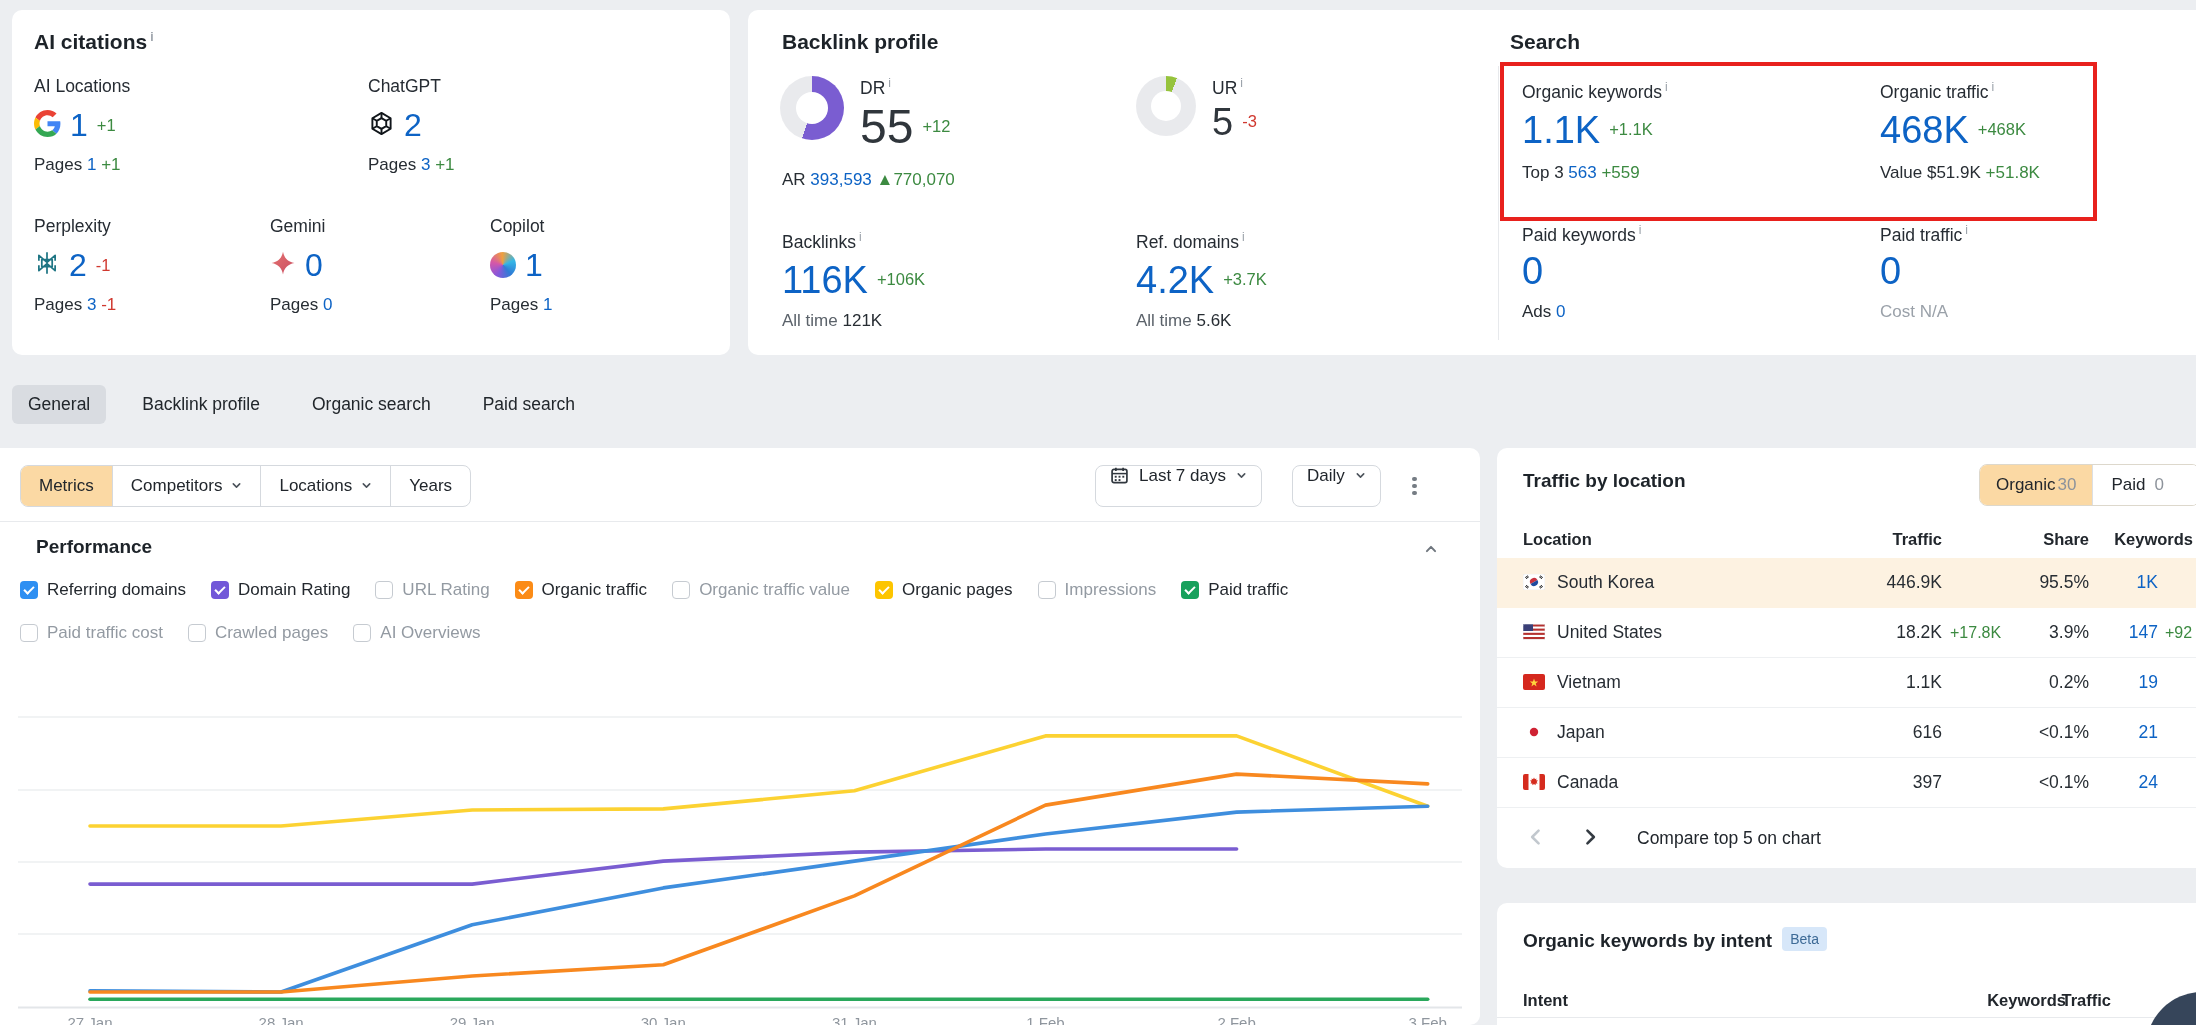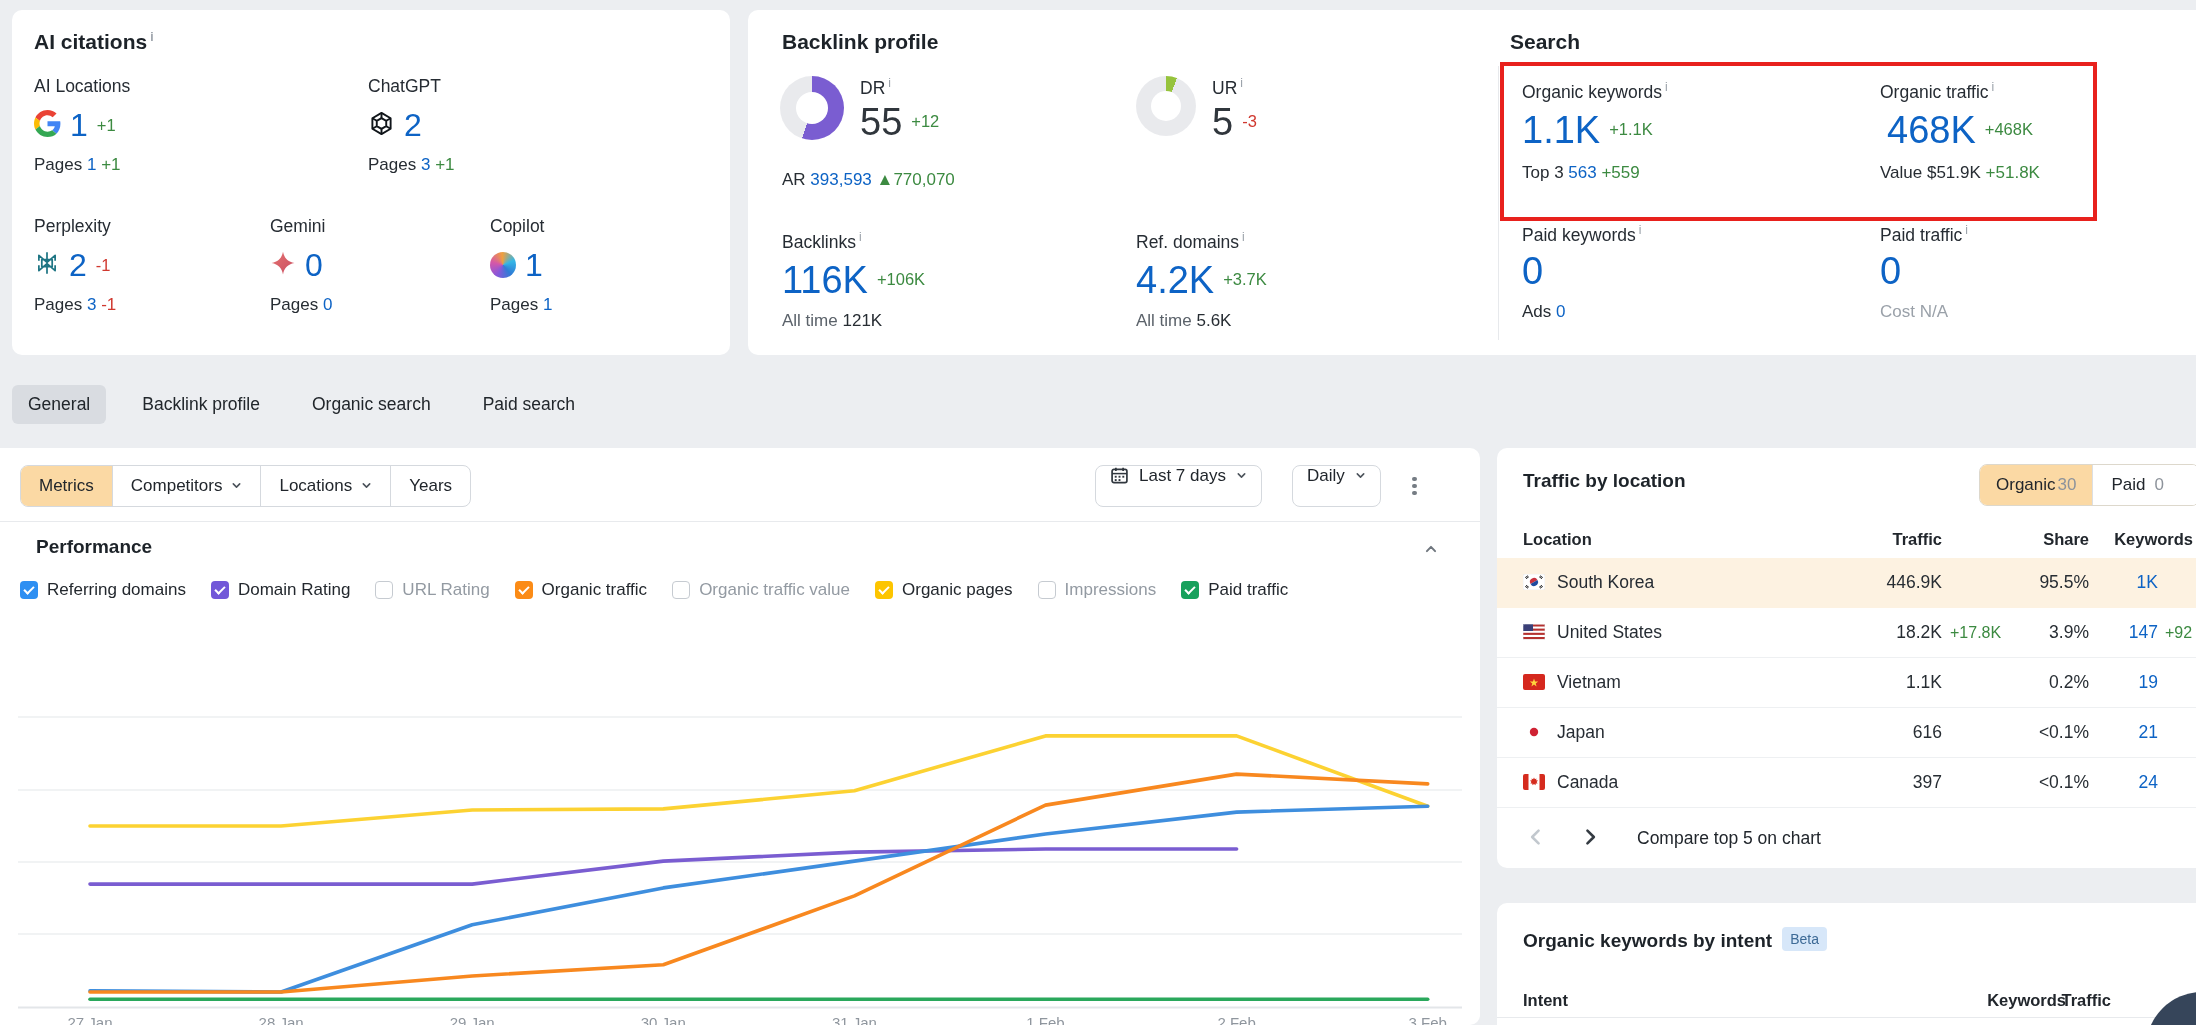--- a/index.html
+++ b/index.html
@@ -150,21 +150,21 @@
   </div>
 
   <div class="card" style="left:748px;top:10px;width:1460px;height:345px;">
     <div class="h1 abs" style="left:34px;top:20px;">Backlink profile</div>
 
     <div class="abs" style="left:32px;top:66px;display:flex;gap:16px;">
       <div class="donut" id="dr-donut" style="width: 64px; height: 64px; background: conic-gradient(rgb(122, 93, 209) 0deg, rgb(122, 93, 209) 55%, rgb(233, 234, 237) 0deg);"></div>
       <div>
         <div class="stat-label"><span>DR</span><span class="info">i</span></div>
         <div class="vrow" style="margin-top:4px;">
-          <span style="font-size:38px;color:#30363c;line-height:1;">55</span>
+          <span style="font-size:48px;color:#30363c;line-height:1;">55</span>
           <span class="delta g">+12</span>
         </div>
       </div>
     </div>
     <div class="sub abs" style="left:34px;top:160px;">
       <span class="dk">AR</span>
       <span class="b">393,593</span>
       <span class="g"><span>▲</span><span>770,070</span></span>
     </div>
 
@@ -216,21 +216,21 @@
       </div>
       <div class="sub" style="margin-top:14px;">
         <span class="dk">Top 3</span>
         <span class="b">563</span>
         <span class="g">+559</span>
       </div>
     </div>
 
     <div class="abs" style="left:1132px;top:70px;">
       <div class="stat-label"><span>Organic traffic</span><span class="info">i</span></div>
-      <div class="vrow" style="margin-top:8px;justify-content:center;">
+      <div class="vrow" style="margin-top:8px;">
         <span class="big">468K</span>
         <span class="delta g">+468K</span>
       </div>
       <div class="sub" style="margin-top:14px;">
         <span class="dk">Value</span>
         <span class="dk">$51.9K</span>
         <span class="g">+51.8K</span>
       </div>
     </div>
 
@@ -349,20 +349,34 @@
           <span class="cb-box checked" style="background: rgb(253, 197, 0);"></span>
           <span class="cb-label">Organic pages</span>
         </label>
       <label class="cb-item off">
           <span class="cb-box"></span>
           <span class="cb-label">Impressions</span>
         </label>
       <label class="cb-item">
           <span class="cb-box checked" style="background: rgb(23, 161, 92);"></span>
           <span class="cb-label">Paid traffic</span>
+        </label>
+    </div>
+    <div class="cbrow" style="top:175px;">
+      <label class="cb-item off">
+          <span class="cb-box"></span>
+          <span class="cb-label">Paid traffic cost</span>
+        </label>
+      <label class="cb-item off">
+          <span class="cb-box"></span>
+          <span class="cb-label">Crawled pages</span>
+        </label>
+      <label class="cb-item off">
+          <span class="cb-box"></span>
+          <span class="cb-label">AI Overviews</span>
         </label>
     </div>
 
     <svg id="perf-chart" class="abs" style="left:0;top:212px;overflow:hidden;" width="1480" height="365">
         <line x1="18" x2="1462" y1="57" y2="57" stroke="#edeff1" stroke-width="1.5"></line>
         <line x1="18" x2="1462" y1="130" y2="130" stroke="#edeff1" stroke-width="1.5"></line>
         <line x1="18" x2="1462" y1="202" y2="202" stroke="#edeff1" stroke-width="1.5"></line>
         <line x1="18" x2="1462" y1="274" y2="274" stroke="#edeff1" stroke-width="1.5"></line>
         <line x1="18" x2="1462" y1="347.5" y2="347.5" stroke="#e3e6e9" stroke-width="2"></line>
         <polyline points="90.0,339.3 281.1,339.3 472.2,339.3 663.3,339.3 854.4,339.3 1045.5,339.3 1236.6,339.3 1427.7,339.3" fill="none" stroke="#2aa85c" stroke-width="3.6" stroke-linejoin="round" stroke-linecap="round"></polyline>

